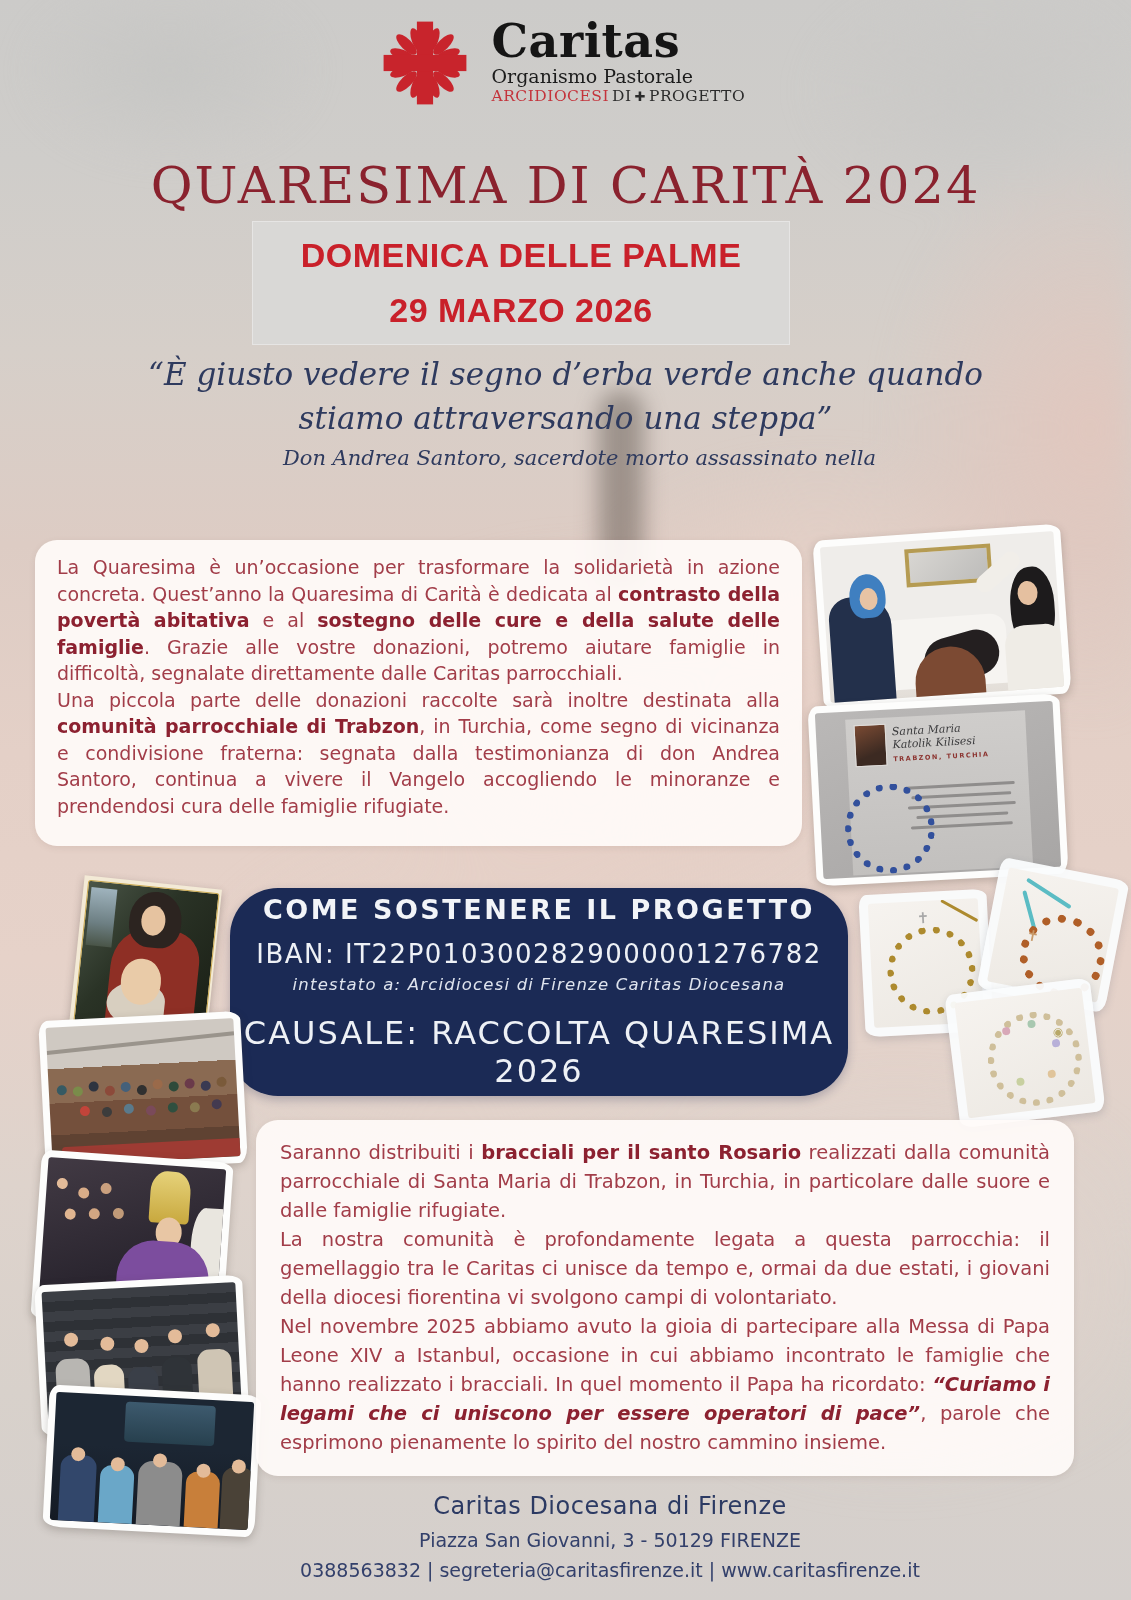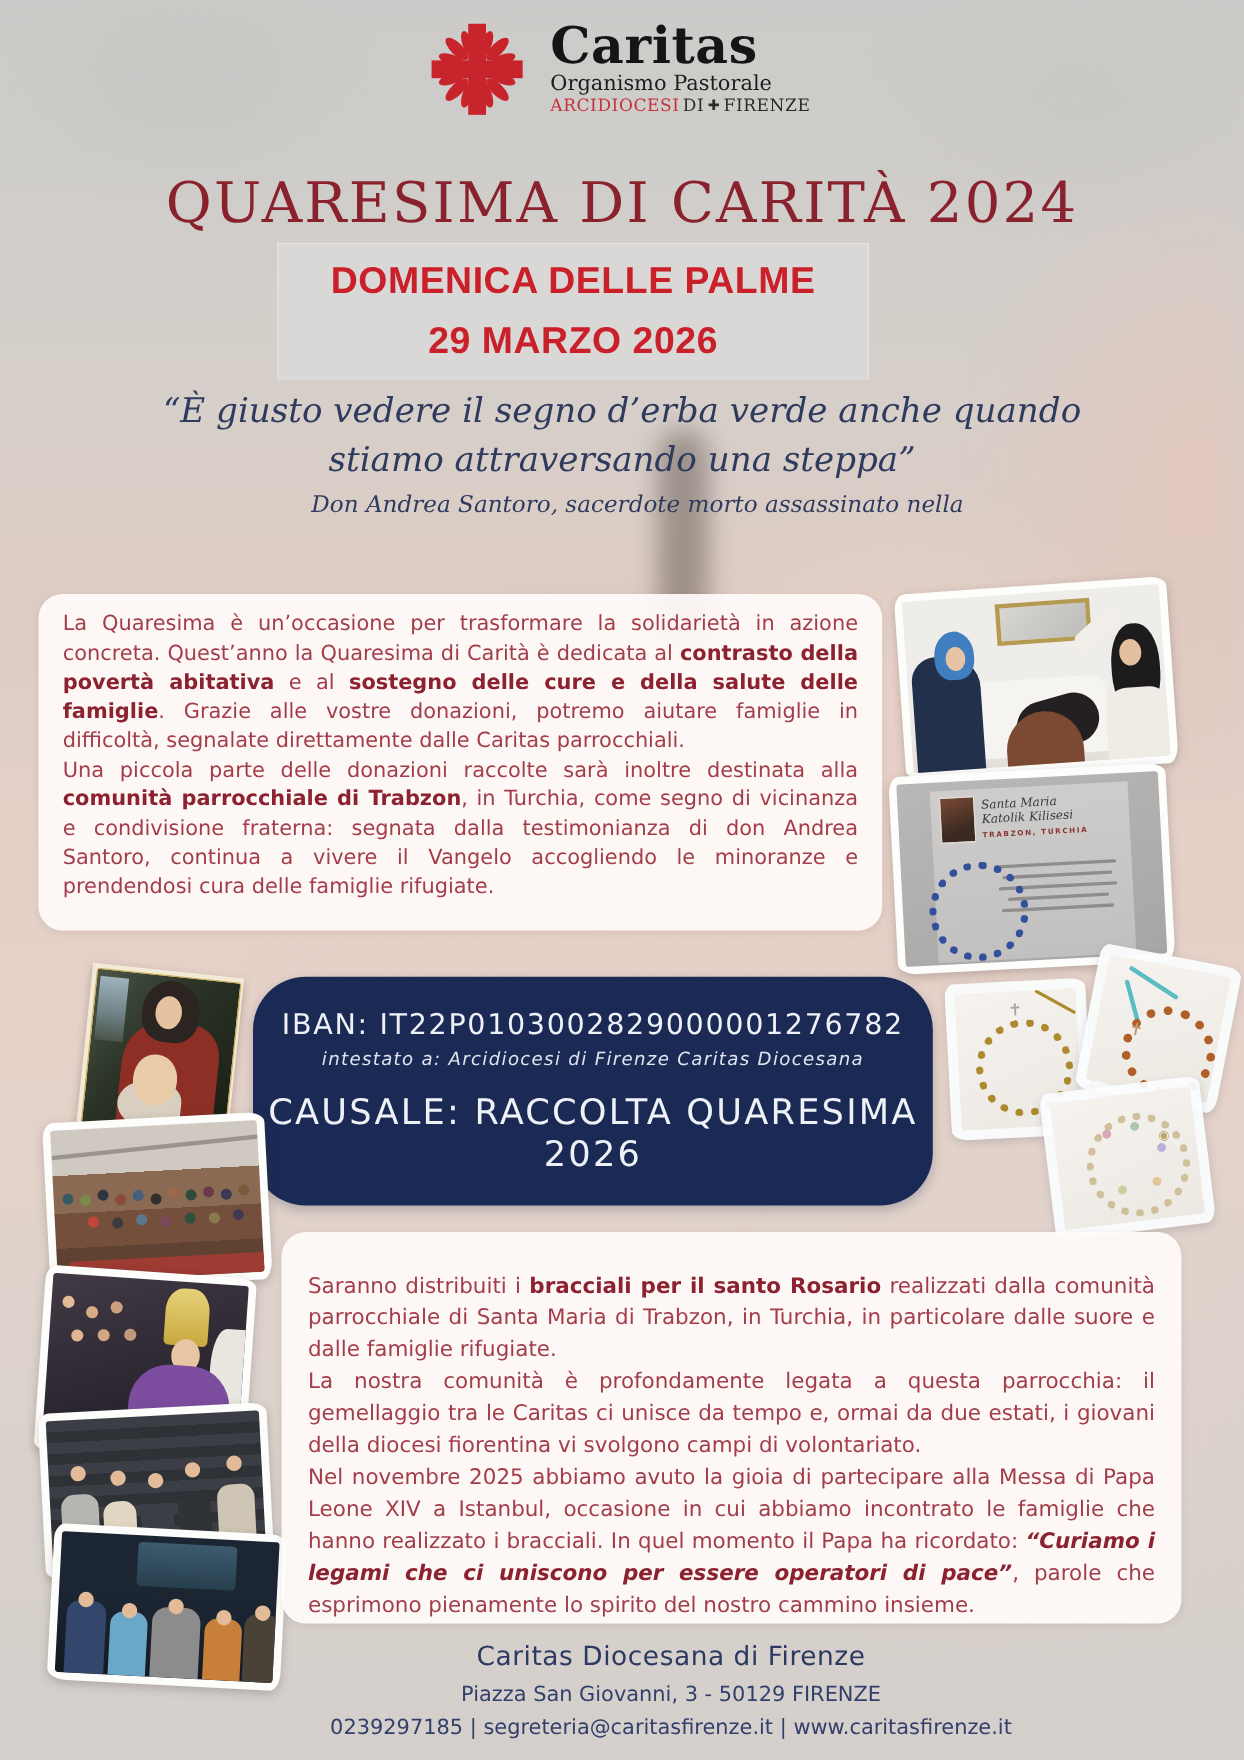--- a/index.html
+++ b/index.html
@@ -76,21 +76,21 @@
   .quote{left:0;top:352px;width:100%;text-align:center;font-family:"DejaVu Serif",serif;
     font-style:italic;color:var(--navy);font-size:31px;line-height:44px;}
   .attribution{left:14px;top:444px;width:100%;text-align:center;font-family:"DejaVu Serif",serif;
     font-style:italic;color:var(--navy);font-size:21px;line-height:29px;}
   
   .text-box{background:rgba(255,251,249,.93);border-radius:22px;color:var(--body-red);
     text-align:justify;box-shadow:0 2px 6px rgba(120,90,80,.12);}
   .text-box p{margin:0;}
   .intro-box{left:35px;top:540px;width:767px;height:306px;padding:14px 22px;box-sizing:border-box;
     font-size:19px;line-height:26.5px;}
-  .project-box{left:256px;top:1120px;width:818px;height:356px;padding:34px 24px;box-sizing:border-box;
+  .project-box{left:256px;top:1120px;width:818px;height:356px;padding:18px 24px;box-sizing:border-box;
     font-size:19.5px;line-height:29px;}
   .text-box .b{font-weight:700;color:var(--body-red-bold);}
   .text-box .i{font-style:italic;}
   
   .donate-box{left:230px;top:888px;width:618px;height:208px;border-radius:48px;background:var(--panel-blue);
     color:#f2f4f8;display:flex;flex-direction:column;align-items:center;justify-content:center;
     gap:6px;text-align:center;box-shadow:0 4px 10px rgba(30,40,80,.25);}
   .donate-heading{font-size:27px;font-weight:700;letter-spacing:2.5px;margin-bottom:8px;}
   .donate-iban{font-size:26px;letter-spacing:1.5px;color:#eef1f6;}
   .donate-holder{font-size:16.5px;font-style:italic;letter-spacing:1.2px;color:#dfe4ee;}
@@ -231,21 +231,21 @@
         </g>
       </svg>
     </span>
     <span class="logo-text">
       <span class="brand">Caritas</span>
       <span class="brand-sub">Organismo Pastorale</span>
       <span class="brand-org">
         <span class="org-red">ARCIDIOCESI</span>
         <span class="org-dark">DI</span>
         <span class="org-cross">✚</span>
-        <span class="org-dark">FIRENZE</span>
+        <span class="org-dark">PROGETTO</span>
       </span>
     </span>
   </div>
 
   <div class="abs title">QUARESIMA DI CARITÀ 2024</div>
   <div class="abs date-box">
     <div class="date-line">DOMENICA DELLE PALME</div>
     <div class="date-line">29 MARZO 2026</div>
   </div>
 
@@ -290,20 +290,21 @@
       <div class="cert-bar" style="left:86px;top:78px;width:110px;"></div>
       <div class="cert-bar" style="left:92px;top:88px;width:100px;"></div>
       <div class="cert-bar" style="left:88px;top:98px;width:108px;"></div>
       <div class="cert-bar" style="left:96px;top:108px;width:92px;"></div>
       <div class="cert-bar" style="left:90px;top:118px;width:102px;"></div>
       <div class="blob cert-bracelet"></div>
     </div>
   </div>
 
   <div class="abs donate-box">
+    <div class="donate-heading">COME SOSTENERE IL PROGETTO</div>
     <div class="donate-iban">IBAN: IT22P0103002829000001276782</div>
     <div class="donate-holder">intestato a: Arcidiocesi di Firenze Caritas Diocesana</div>
     <div class="donate-causale">CAUSALE: RACCOLTA QUARESIMA 2026</div>
   </div>
 
   <div class="abs polaroid brc-1">
     <div class="ph brc-scene">
       <div class="cord-olive blob"></div>
       <div class="ring ring-olive"></div>
       <span class="charm" style="left:48px;top:8px;color:#a8a8a8;">✝</span>
@@ -389,16 +390,16 @@
 
   <div class="abs text-box project-box">
     <p><span>Saranno distribuiti i </span><span class="b">bracciali per il santo Rosario</span><span> realizzati dalla comunità parrocchiale di Santa Maria di Trabzon, in Turchia, in particolare dalle suore e dalle famiglie rifugiate.</span></p>
     <p><span>La nostra comunità è profondamente legata a questa parrocchia: il gemellaggio tra le Caritas ci unisce da tempo e, ormai da due estati, i giovani della diocesi fiorentina vi svolgono campi di volontariato.</span></p>
     <p><span>Nel novembre 2025 abbiamo avuto la gioia di partecipare alla Messa di Papa Leone XIV a Istanbul, occasione in cui abbiamo incontrato le famiglie che hanno realizzato i bracciali. In quel momento il Papa ha ricordato: </span><span class="b i">“Curiamo i legami che ci uniscono per essere operatori di pace”</span><span>, parole che esprimono pienamente lo spirito del nostro cammino insieme.</span></p>
   </div>
 
   <div class="abs footer">
     <div class="footer-name">Caritas Diocesana di Firenze</div>
     <div class="footer-address">Piazza San Giovanni, 3 - 50129 FIRENZE</div>
-    <div class="footer-contacts">0239297185 | segreteria@caritasfirenze.it | www.caritasfirenze.it</div>
+    <div class="footer-contacts">0388563832 | segreteria@caritasfirenze.it | www.caritasfirenze.it</div>
   </div>
 
 </div>
 
 </body></html>

